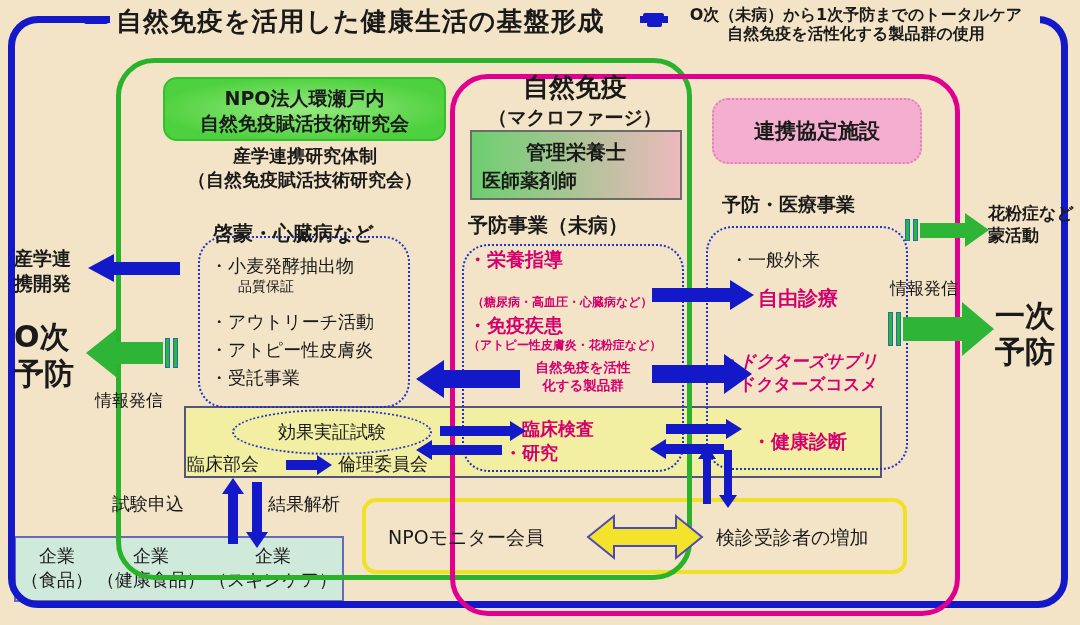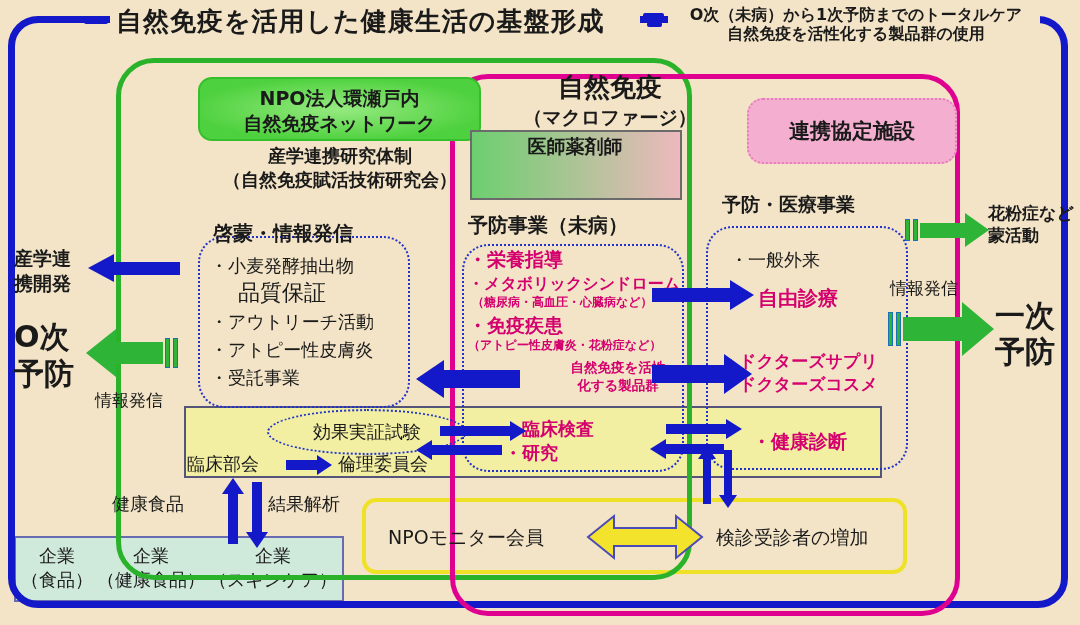--- a/index.html
+++ b/index.html
@@ -14,21 +14,21 @@
     --teal:#cfe9db;
     --npogreen:#4ed13e;
     --pink:#f3aed0;
   }
   *{margin:0;padding:0;box-sizing:border-box;}
   body{font-family:"DejaVu Sans",sans-serif;background:#fff;}
   #stage{position:relative;width:1080px;height:625px;background:var(--bg);overflow:hidden;color:#1a1a1a;}
   .abs{position:absolute;}
   .b{font-weight:bold;}
   .mg{color:var(--mtext);font-weight:bold;}
-  .ctr{text-align:center;margin-left:35px;}
+  .ctr{text-align:center;}
   
   .outer{left:8px;top:16px;width:1060px;height:592px;border:7px solid var(--blue);border-radius:30px;}
   .mask{background:var(--bg);}
   .grect{left:116px;top:58px;width:576px;height:522px;border:5px solid var(--green);border-radius:38px;}
   .mrect{left:450px;top:74px;width:510px;height:542px;border:5px solid var(--magenta);border-radius:38px;}
   .dotted{border:2px dotted #2233cc;border-radius:26px;}
   
   .ar{position:absolute;display:flex;align-items:center;}
   .arv{position:absolute;display:flex;flex-direction:column;align-items:center;}
   .sh{flex:1;background:var(--blue);}
@@ -72,62 +72,62 @@
   <div class="abs dash" style="left:647px;top:22px;width:15px;height:5px;"></div>
 
   <div class="abs b" style="left:116px;top:4px;font-size:26px;letter-spacing:1px;">自然免疫を活用した健康生活の基盤形成</div>
   <div class="abs" style="left:672px;top:5px;width:368px;font-size:16px;font-weight:600;text-align:center;line-height:19px;">
     <div>O次（未病）から1次予防までのトータルケア</div>
     <div>自然免疫を活性化する製品群の使用</div>
   </div>
 
   <div class="abs ctr" style="left:163px;top:77px;width:283px;height:64px;background:radial-gradient(ellipse at center,#96ea80 0%,var(--npogreen) 75%);border:2px solid #35bf2c;border-radius:14px;padding-top:7px;font-size:19px;font-weight:bold;line-height:25px;">
     <div>NPO法人環瀬戸内</div>
-    <div>自然免疫ネットワーク</div>
+    <div>自然免疫賦活技術研究会</div>
   </div>
   <div class="abs ctr" style="left:146px;top:144px;width:318px;font-size:18px;font-weight:600;line-height:24px;">
     <div>産学連携研究体制</div>
     <div>（自然免疫賦活技術研究会）</div>
   </div>
 
   <div class="abs ctr" style="left:452px;top:70px;width:246px;">
     <div class="b" style="font-size:26px;">自然免疫</div>
     <div class="b" style="font-size:19px;">（マクロファージ）</div>
   </div>
   <div class="abs" style="left:470px;top:130px;width:212px;height:70px;border:2px solid #6b6b6b;background:linear-gradient(90deg,#6ccf6f,#edb9bd);">
-    <div class="b" style="display:flex;justify-content:center;padding:2px 12px 0 10px;font-size:19px;">
+    <div class="ctr b" style="font-size:20px;margin-top:7px;">管理栄養士</div>
+    <div class="b" style="display:flex;justify-content:flex-start;padding:2px 12px 0 10px;font-size:19px;">
       <span>医師</span>
       <span>薬剤師</span>
     </div>
   </div>
 
   <div class="abs ctr b" style="left:712px;top:98px;width:210px;height:66px;background:var(--pink);border:2px dotted #e87cba;border-radius:16px;font-size:21px;line-height:62px;">連携協定施設</div>
   <div class="abs b" style="left:722px;top:192px;font-size:19px;">予防・医療事業</div>
 
   <div class="abs dotted" style="left:198px;top:236px;width:212px;height:172px;"></div>
   <div class="abs dotted" style="left:462px;top:244px;width:222px;height:228px;"></div>
   <div class="abs dotted" style="left:706px;top:226px;width:202px;height:244px;"></div>
 
-  <div class="abs b" style="left:213px;top:220px;font-size:20px;">啓蒙・情報発信</div>
+  <div class="abs b" style="left:213px;top:220px;font-size:20px;">啓蒙・心臓病など</div>
   <div class="abs" style="left:210px;top:254px;font-size:18px;">・小麦発酵抽出物</div>
-  <div class="abs" style="left:238px;top:278px;font-size:22px;">品質保証</div>
+  <div class="abs" style="left:238px;top:278px;font-size:14px;">品質保証</div>
   <div class="abs" style="left:210px;top:310px;font-size:18px;">・アウトリーチ活動</div>
   <div class="abs" style="left:210px;top:338px;font-size:18px;">・アトピー性皮膚炎</div>
   <div class="abs" style="left:210px;top:366px;font-size:18px;">・受託事業</div>
 
   <div class="abs b" style="left:468px;top:212px;font-size:20px;">予防事業（未病）</div>
   <div class="abs mg" style="left:468px;top:247px;font-size:19px;">・栄養指導</div>
-  <div class="abs mg" style="left:468px;top:274px;font-size:16px;">・メタボリックシンドローム</div>
   <div class="abs mg" style="left:472px;top:294px;font-size:12px;">（糖尿病・高血圧・心臓病など）</div>
   <div class="abs mg" style="left:468px;top:313px;font-size:19px;">・免疫疾患</div>
   <div class="abs mg" style="left:468px;top:337px;font-size:12px;">（アトピー性皮膚炎・花粉症など）</div>
 
   <div class="abs" style="left:730px;top:248px;font-size:18px;">・一般外来</div>
   <div class="abs mg" style="left:758px;top:285px;font-size:20px;">自由診療</div>
-  <div class="abs mg" style="left:722px;top:350px;font-size:17px;">・ドクターズサプリ</div>
+  <div class="abs mg" style="left:722px;top:350px;font-size:17px;font-style:italic;">・ドクターズサプリ</div>
   <div class="abs mg" style="left:722px;top:373px;font-size:17px;">・ドクターズコスメ</div>
 
   <div class="abs mg ctr" style="left:521px;top:358px;width:124px;font-size:13.5px;line-height:18px;">
     <div>自然免疫を活性</div>
     <div>化する製品群</div>
   </div>
 
   <div class="abs" style="left:14px;top:246px;font-size:19px;font-weight:600;line-height:25px;text-align:center;">
     <div>産学連</div>
     <div>携開発</div>
@@ -148,21 +148,21 @@
     <div>予防</div>
   </div>
 
   <div class="abs ctr" style="left:232px;top:409px;width:200px;height:46px;border:2px dotted #2233cc;border-radius:50%;font-size:18px;line-height:42px;">効果実証試験</div>
   <div class="abs" style="left:187px;top:452px;font-size:18px;">臨床部会</div>
   <div class="abs" style="left:338px;top:452px;font-size:18px;">倫理委員会</div>
   <div class="abs mg" style="left:504px;top:417px;font-size:18px;">・臨床検査</div>
   <div class="abs mg" style="left:504px;top:441px;font-size:18px;">・研究</div>
   <div class="abs mg" style="left:752px;top:429px;font-size:19px;">・健康診断</div>
 
-  <div class="abs" style="left:112px;top:492px;font-size:18px;">健康食品</div>
+  <div class="abs" style="left:112px;top:492px;font-size:18px;">試験申込</div>
   <div class="abs" style="left:268px;top:492px;font-size:18px;">結果解析</div>
   <div class="abs" style="left:388px;top:525px;font-size:19px;">NPOモニター会員</div>
   <div class="abs" style="left:716px;top:525px;font-size:19px;">検診受診者の増加</div>
 
   <div class="ar" style="left:88px;top:254px;width:92px;height:28px;">
     <span class="hd" style="border-width:14px 26px 14px 0;border-right-color:var(--blue);"></span>
     <span class="sh" style="height:13px;"></span>
   </div>
 
   <div class="ar" style="left:86px;top:329px;width:94px;height:48px;">

